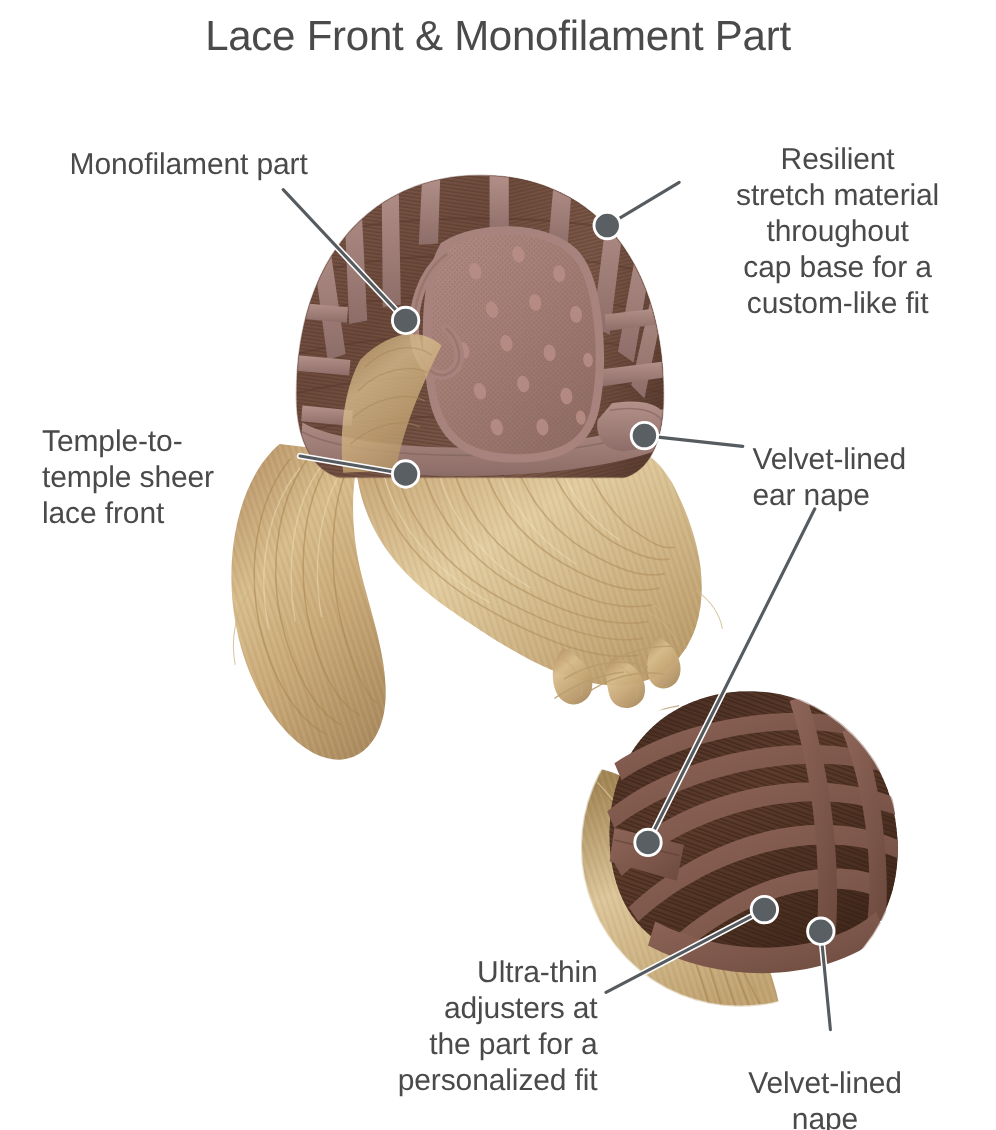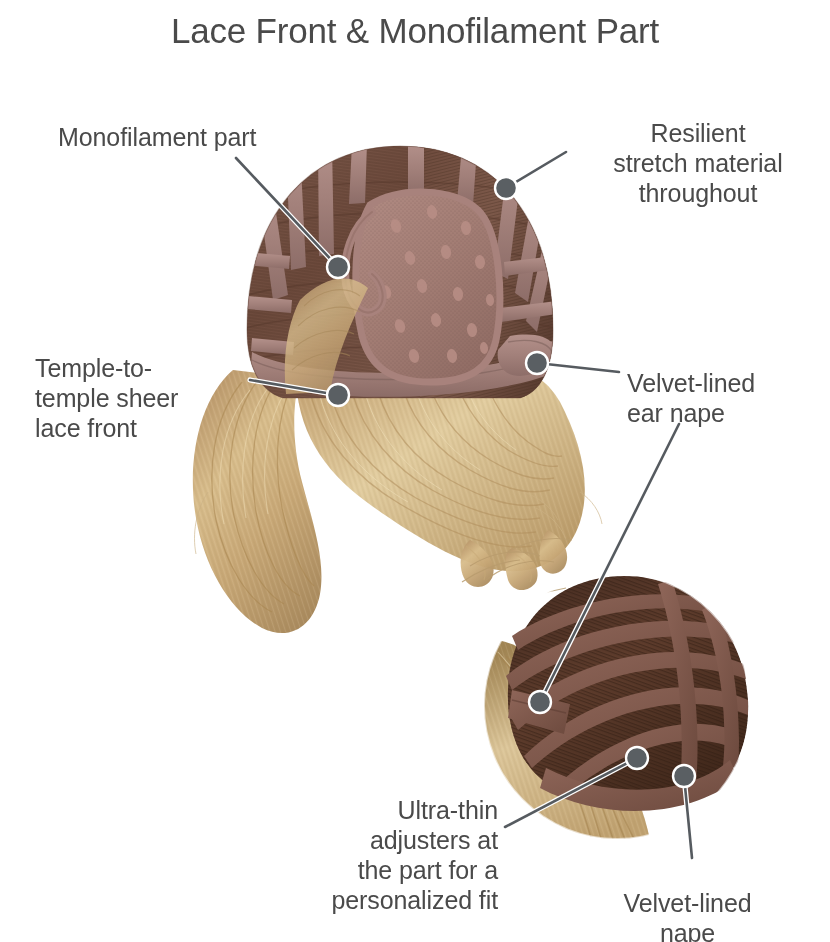--- a/index.html
+++ b/index.html
@@ -492,20 +492,22 @@
   </svg>
 
   <div class="callout-label lbl-mono">
     <span>Monofilament part</span>
   </div>
 
   <div class="callout-label lbl-stretch">
     <span>Resilient</span>
     <span>stretch material</span>
     <span>throughout</span>
+    <span>cap base for a</span>
+    <span>custom-like fit</span>
   </div>
 
   <div class="callout-label lbl-temple">
     <span>Temple-to-</span>
     <span>temple sheer</span>
     <span>lace front</span>
   </div>
 
   <div class="callout-label lbl-eartabs">
     <span>Velvet-lined</span>

